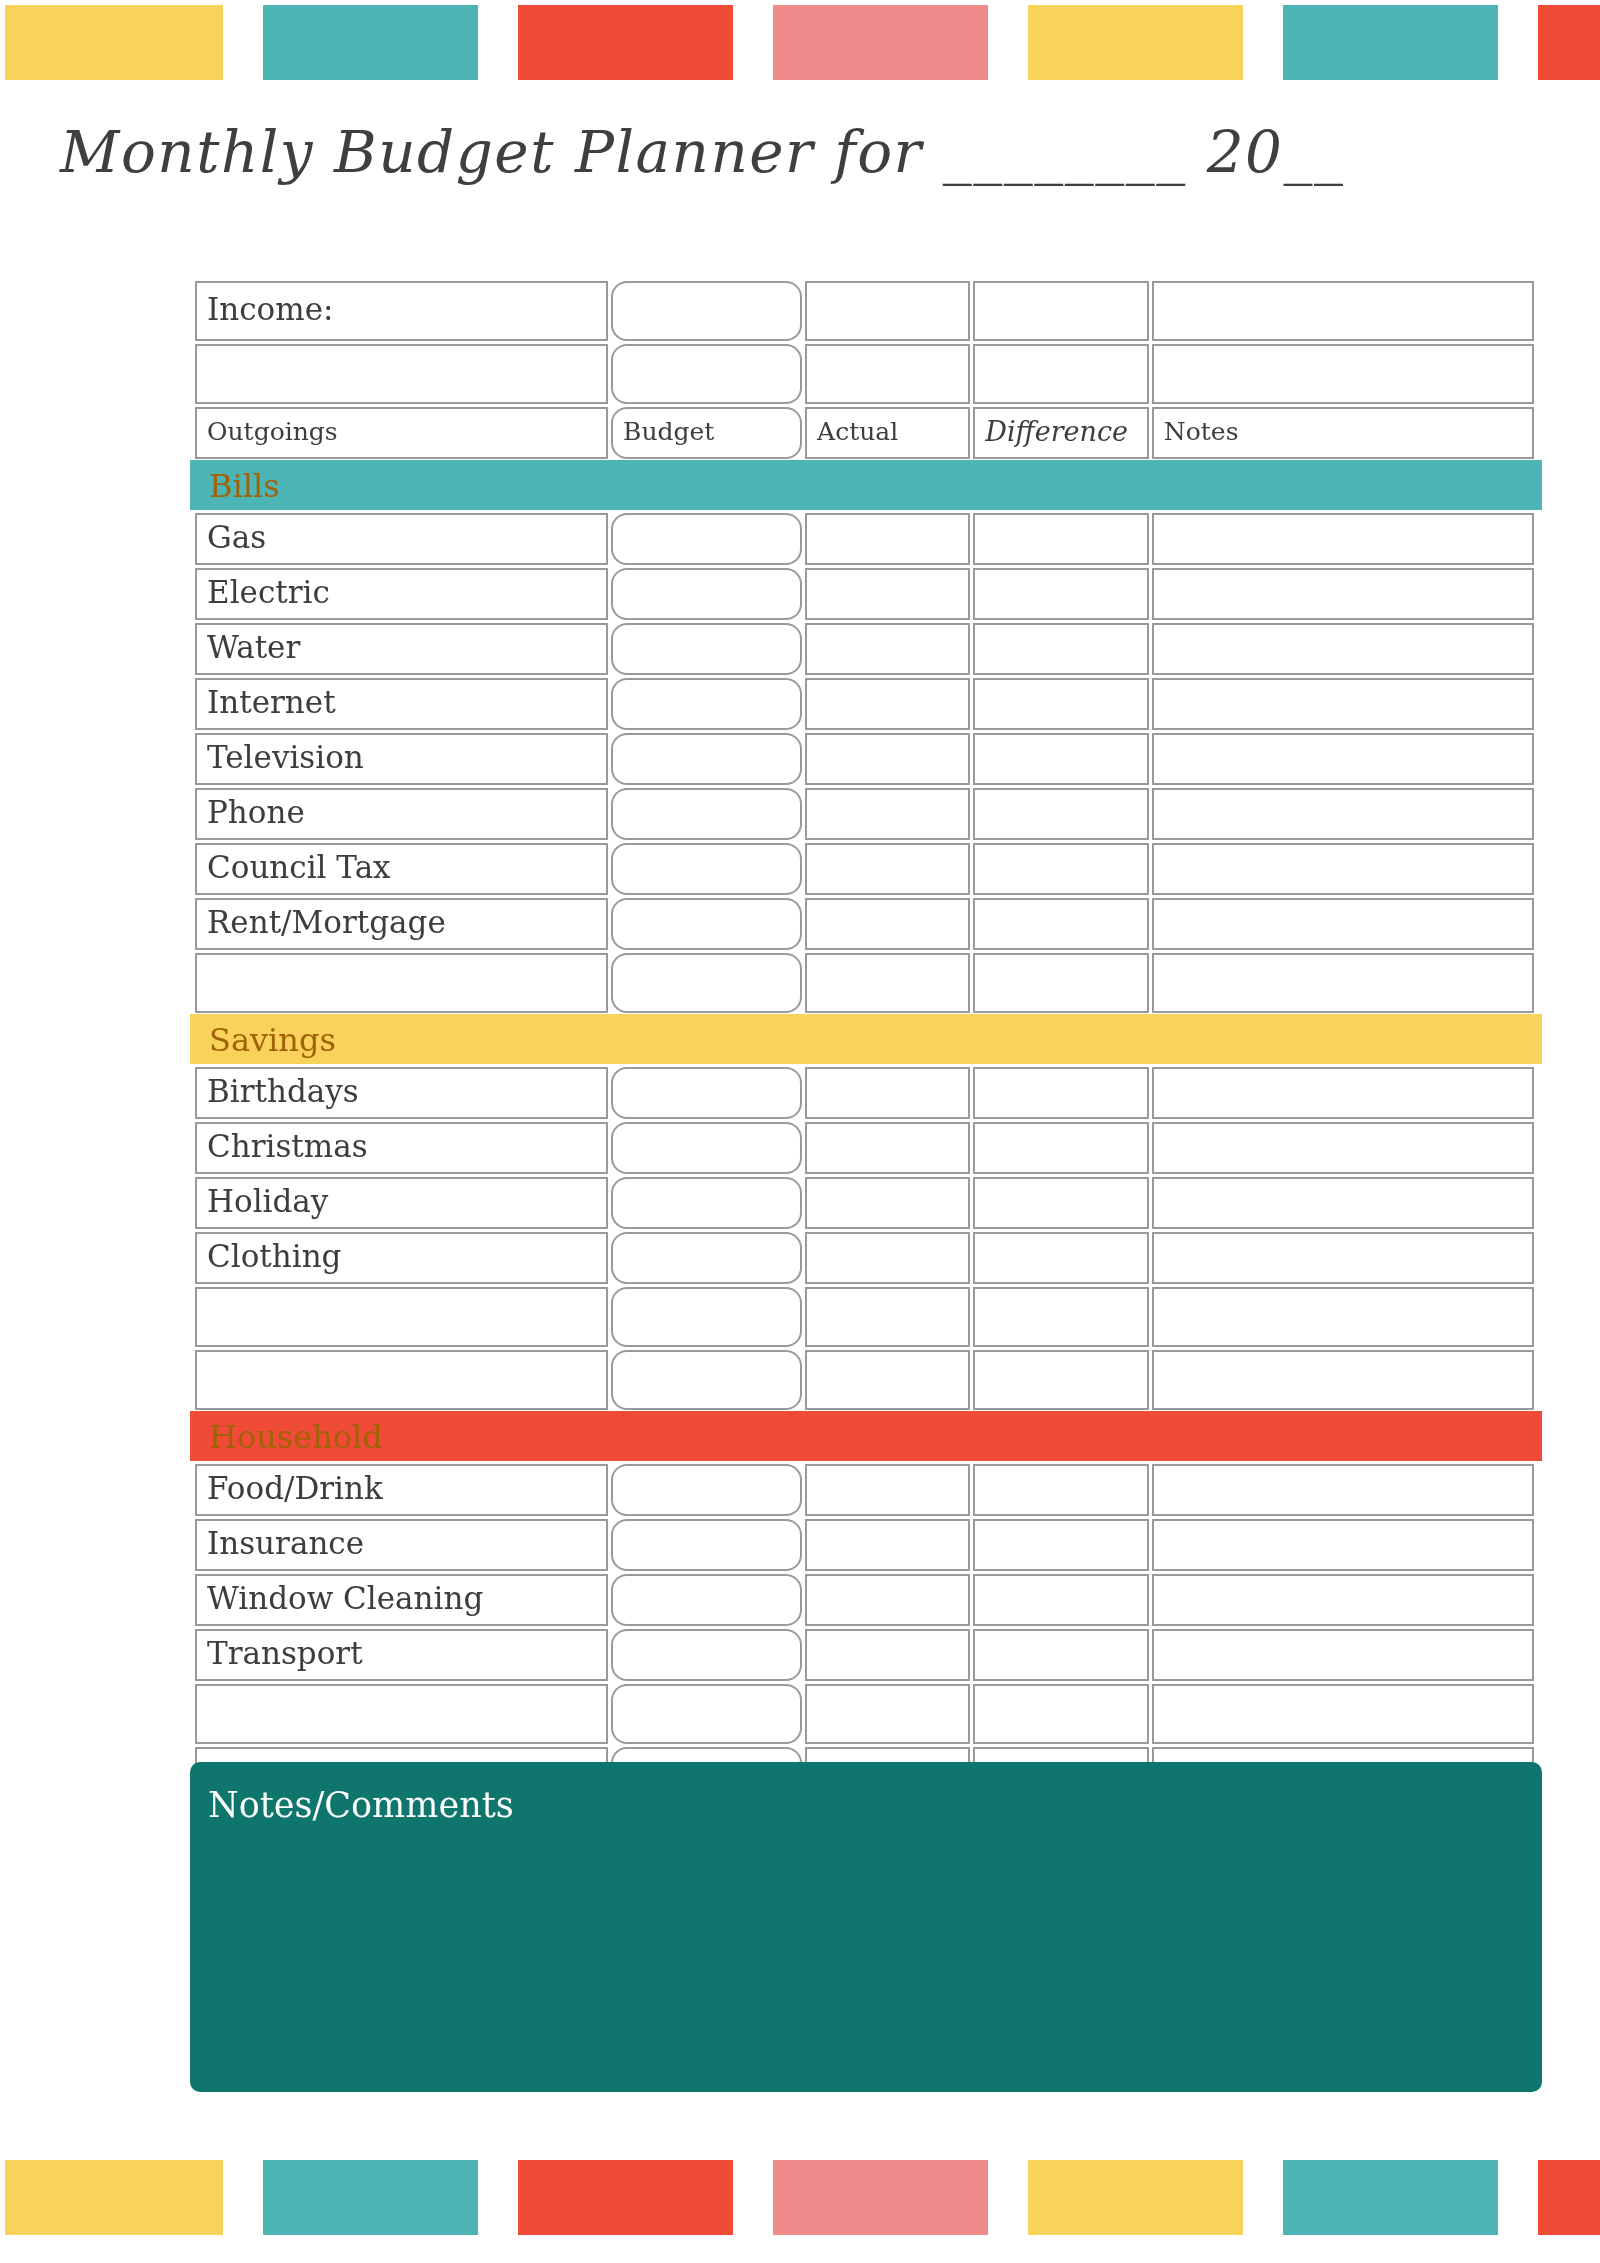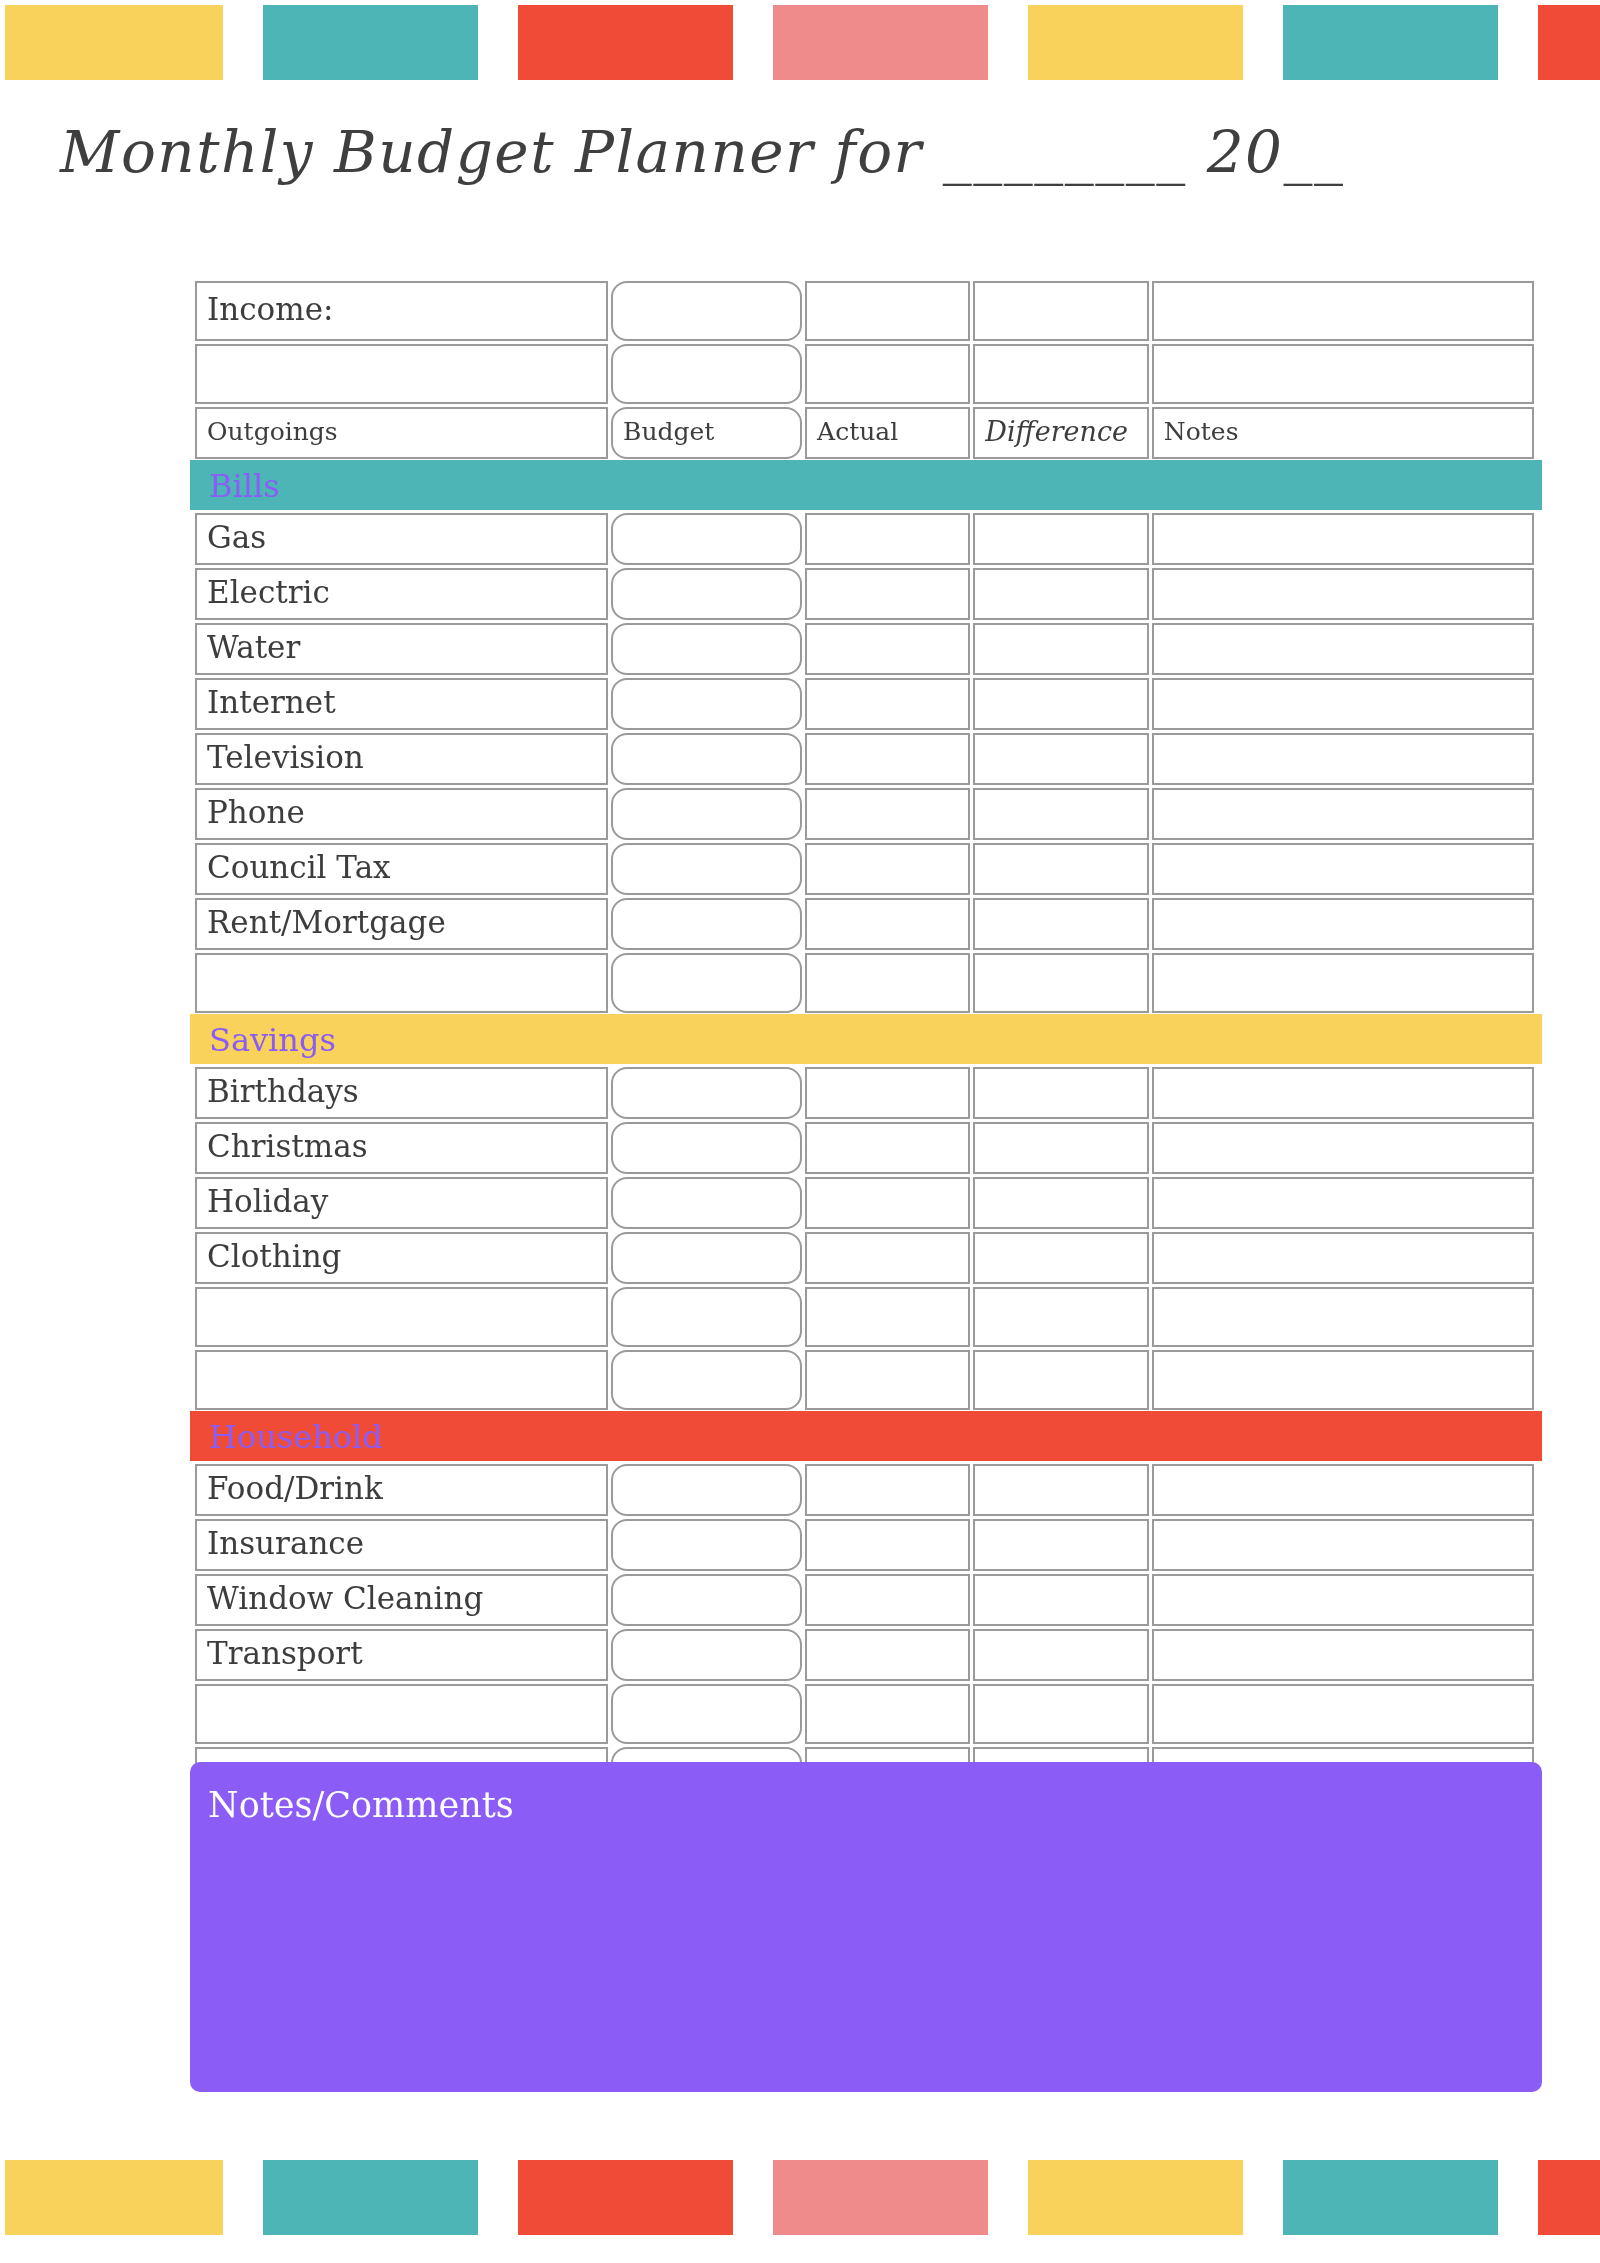--- a/index.html
+++ b/index.html
@@ -77,21 +77,21 @@
   .col-notes      { width: 370px; }
 
   td.head-cell { font-size: 25px; }
   td.head-difference { font-size: 27px; font-style: italic; }
 
   tr.tall-row td { height: 60px; margin-left: 8px; }
 
   
   tr.banner td {
     border: none;
-    color: #8b5cf6;
+    color: #a16207;
     font-size: 32px;
     height: 48px;
     padding: 0 0 4px 14px;
     position: relative;
   }
   tr.banner td .banner-fill {
     position: absolute;
     left: -5px;
     top: -2px;
     width: 1352px;
@@ -314,21 +314,21 @@
       <tr class="tall-row">
         <td class="col-label"></td>
         <td class="col-budget"></td>
         <td class="col-actual"></td>
         <td class="col-difference"></td>
         <td class="col-notes"></td>
       </tr>
     </tbody>
 </table>
 
-<div class="notes-box" id="notes-box" style="background: #8b5cf6; padding-left: 36px;">
+<div class="notes-box" id="notes-box" style="background: #0f766e; padding-left: 36px;">
   <div class="notes-label">Notes/Comments</div>
 </div>
 
 <div class="bar-strip bottom" id="bottom-bars">
     <div class="color-bar" style="left: 5px; width: 218px; background: rgb(248, 210, 90);"></div>
     <div class="color-bar" style="left: 263px; width: 215px; background: rgb(77, 181, 181);"></div>
     <div class="color-bar" style="left: 518px; width: 215px; background: rgb(240, 75, 54);"></div>
     <div class="color-bar" style="left: 773px; width: 215px; background: rgb(239, 139, 139);"></div>
     <div class="color-bar" style="left: 1028px; width: 215px; background: rgb(248, 210, 90);"></div>
     <div class="color-bar" style="left: 1283px; width: 215px; background: rgb(77, 181, 181);"></div>

